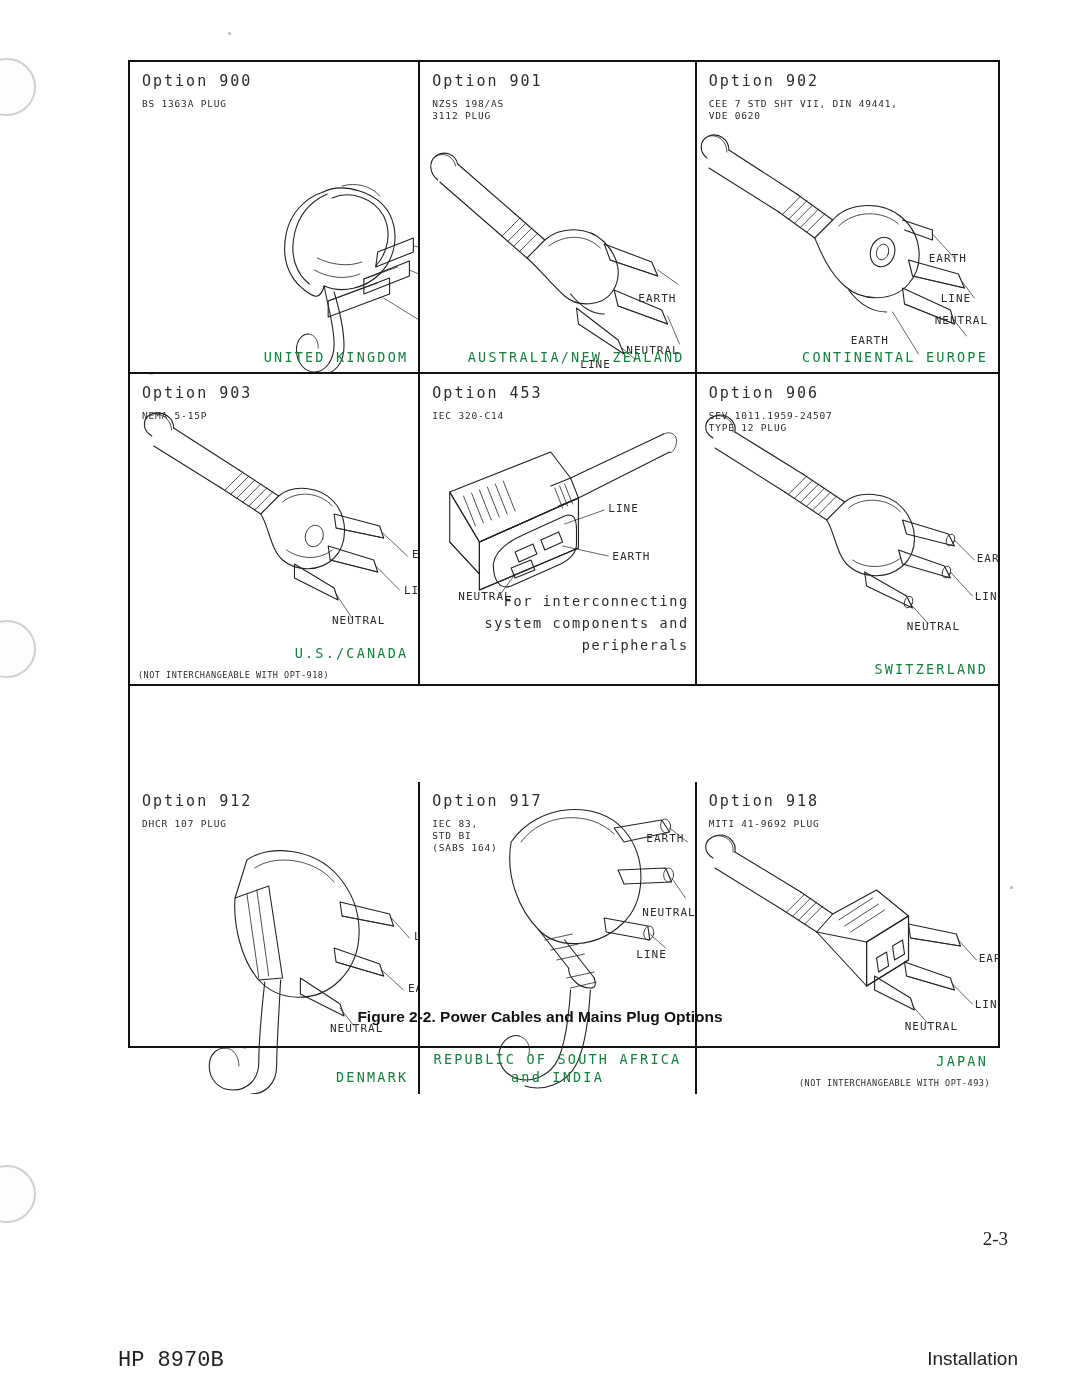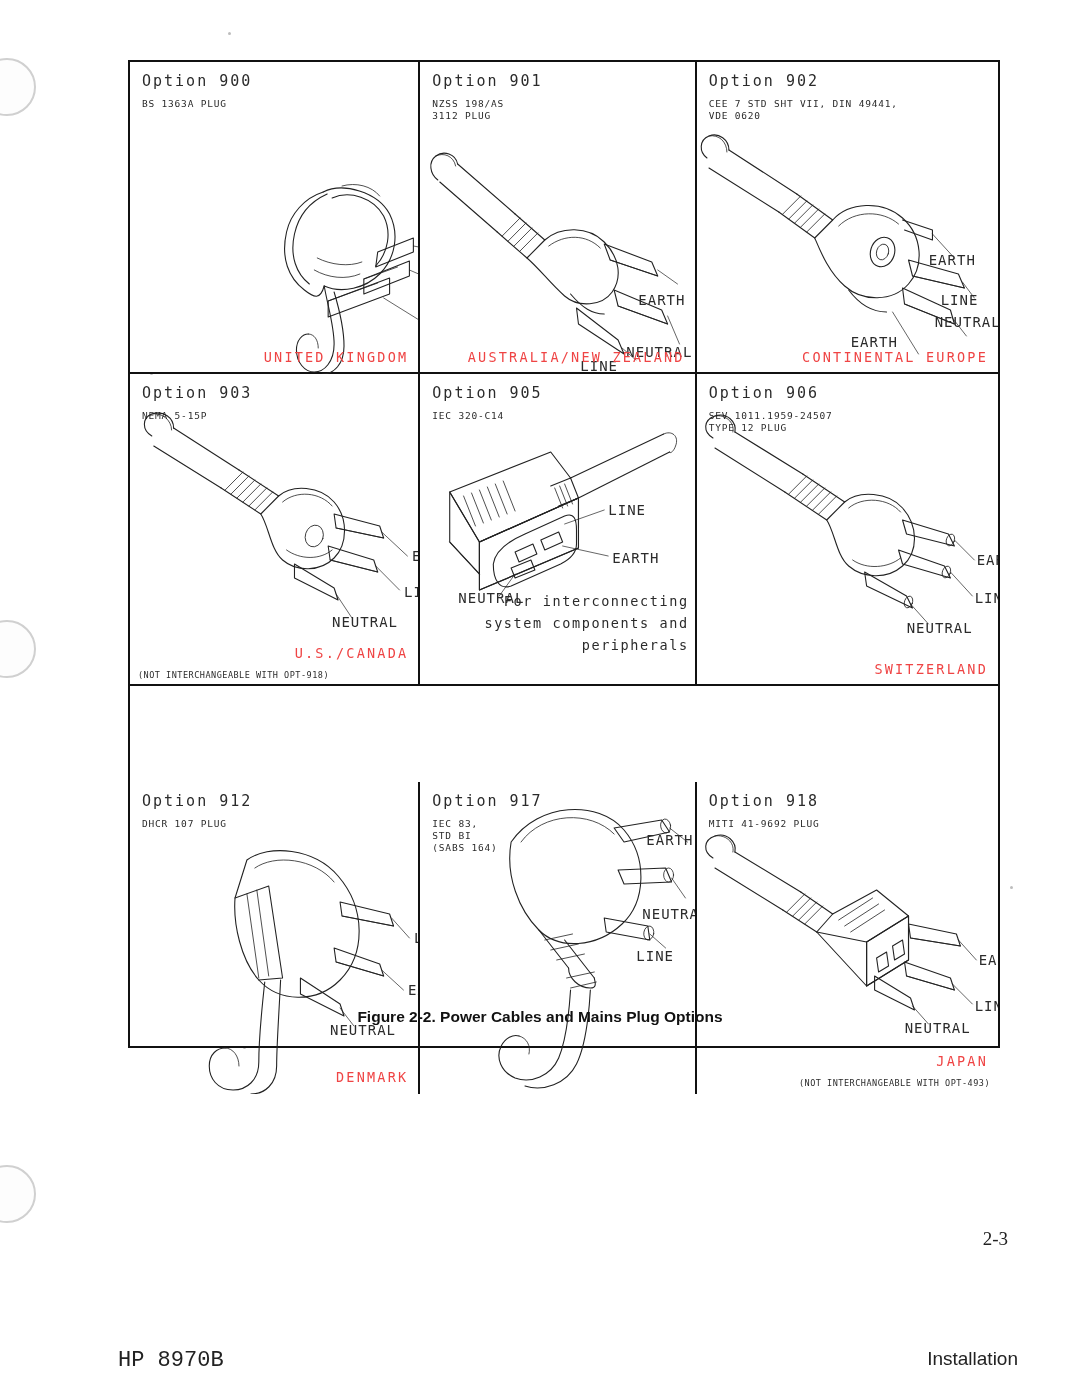--- a/index.html
+++ b/index.html
@@ -79,21 +79,21 @@
     color: #2b2b2b;
     white-space: pre-line;
   }
   .country {
     position: absolute;
     right: 10px;
     bottom: 8px;
     font-family: "DejaVu Sans Mono", monospace;
     font-size: 13.5px;
     letter-spacing: 2.2px;
-    color: #ef4444;
+    color: #15803d;
     text-align: right;
     white-space: pre-line;
     line-height: 18px;
   }
   .country.center {
     left: 0;
     right: 0;
     text-align: center;
   }
   .note {
@@ -119,21 +119,21 @@
     font-size: 13.5px;
     letter-spacing: 1.6px;
     line-height: 22px;
     color: #2b2b2b;
     white-space: pre-line;
   }
 
   .lbl {
     position: absolute;
     font-family: "DejaVu Sans Mono", monospace;
-    font-size: 14px;
+    font-size: 11px;
     letter-spacing: 1px;
     color: #2b2b2b;
     white-space: nowrap;
   }
 
   svg.art {
     position: absolute;
     left: 0;
     top: 0;
     width: 100%;
@@ -363,21 +363,21 @@
         <line class="leader" x1="208" y1="220" x2="224" y2="244"></line>
       </svg>
       <div class="lbl" style="left:282px; top:174px;">EARTH</div>
       <div class="lbl" style="left:274px; top:210px;">LINE</div>
       <div class="lbl" style="left:202px; top:240px;">NEUTRAL</div>
       <div class="country" style="bottom:24px;margin-top:38px;">U.S./CANADA</div>
       <div class="note">(NOT INTERCHANGEABLE WITH OPT-918)</div>
     </div>
 
     <div class="fig-cell c2 r2">
-      <div class="opt-title">Option 905</div>
+      <div class="opt-title">Option 453</div>
       <div class="opt-std">IEC 320-C14</div>
       <svg class="art" viewBox="0 0 277 312" preserveAspectRatio="none">
 
         <path d="M152 104 L246 60"></path>
         <path d="M160 124 L252 78"></path>
         <path class="thin" d="M246 60 C254 56 262 62 258 72 C256 78 252 80 252 78"></path>
 
         <path d="M132 112 L152 104"></path>
         <path d="M140 132 L160 124"></path>
         <path class="thin" d="M136 114 L144 134"></path>
@@ -519,20 +519,22 @@
         <path d="M172 208 C170 242 166 266 158 282 C148 302 124 310 106 304"></path>
         <path class="thin" d="M100 254 C108 256 112 264 110 272"></path>
 
         <line class="leader" x1="252" y1="46" x2="270" y2="60"></line>
         <line class="leader" x1="254" y1="96" x2="268" y2="116"></line>
         <line class="leader" x1="232" y1="152" x2="248" y2="166"></line>
       </svg>
       <div class="lbl" style="left:226px; top:50px;">EARTH</div>
       <div class="lbl" style="left:222px; top:124px;">NEUTRAL</div>
       <div class="lbl" style="left:216px; top:166px;">LINE</div>
+      <div class="country center">REPUBLIC OF SOUTH AFRICA
+and INDIA</div>
     </div>
 
     <div class="fig-cell c3 r3">
       <div class="opt-title">Option 918</div>
       <div class="opt-std">MITI 41-9692 PLUG</div>
       <svg class="art" viewBox="0 0 302 312" preserveAspectRatio="none">
         <path d="M16 76 C6 70 6 58 18 54 C30 50 40 60 38 70"></path>
         <path d="M38 70 L104 110"></path>
         <path d="M18 86 L86 128"></path>
         <path class="thin" d="M18 54 C28 52 38 60 36 70"></path>

